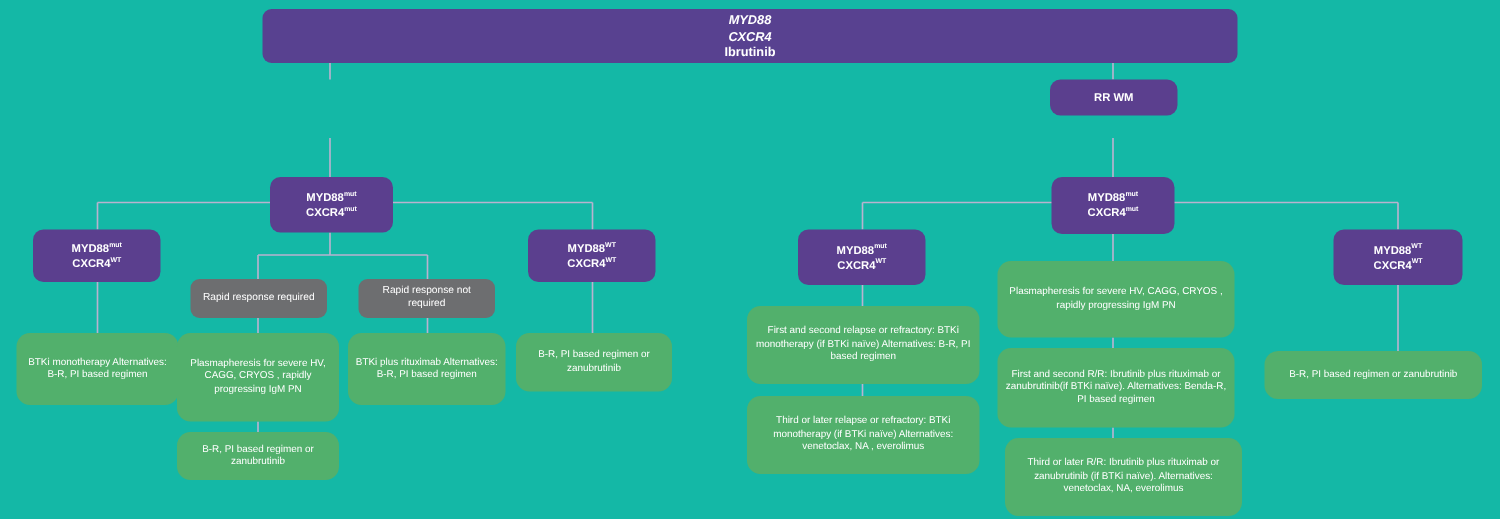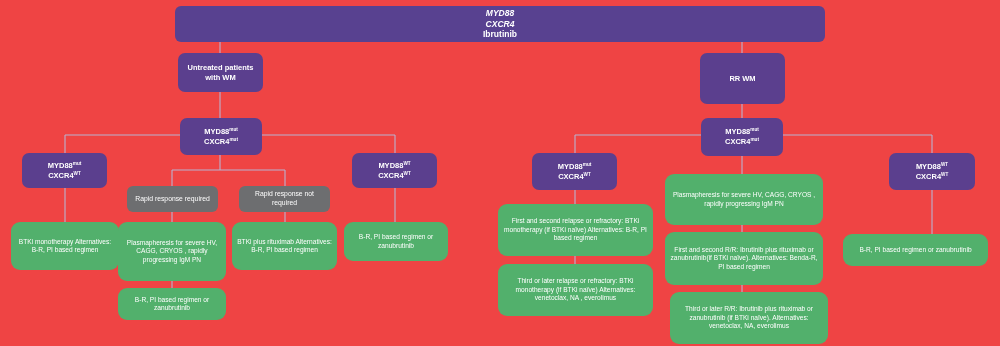--- a/index.html
+++ b/index.html
@@ -4,21 +4,21 @@
 <style>
   html, body {
     margin: 0;
     padding: 0;
     background: #ffffff;
   }
   #canvas {
     position: relative;
     width: 1000px;
     height: 346px;
-    background: #ef4444;
+    background: #14b8a6;
     font-family: "Liberation Sans", sans-serif;
     overflow: hidden;
   }
   #wires {
     position: absolute;
     left: 0;
     top: 0;
     width: 1000px;
     height: 346px;
     pointer-events: none;
@@ -124,25 +124,22 @@
   </svg>
 
   <div class="node purple-header" style="left:175px; top:6px; width:650px; height:36px; font-size:8.5px;">
     <span class="txt">
       <span class="ital">MYD88</span><br>
       <span class="ital">CXCR4</span><br>
       <span>Ibrutinib</span>
     </span>
   </div>
 
-  <div class="node purple" style="left:178px; top:53px; width:85px; height:39px; font-size:7.5px;">
-    <span class="txt">Untreated patients with WM</span>
-  </div>
-
-  <div class="node purple" style="left:700px; top:53px; width:85px; height:51px; font-size:7.5px;">
+
+  <div class="node purple" style="left:700px; top:53px; width:85px; height:24px; font-size:7.5px;">
     <span class="txt">RR WM</span>
   </div>
 
   <div class="node purple" style="left:180px; top:118px; width:82px; height:37px; font-size:7.5px;">
     <span class="txt">
       <span>MYD88</span><sup>mut</sup><br>
       <span>CXCR4</span><sup>mut</sup>
     </span>
   </div>
 

